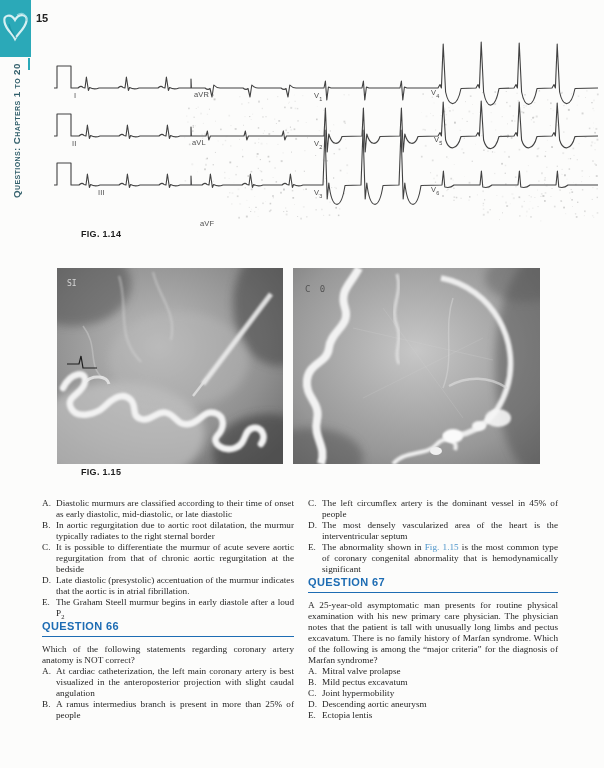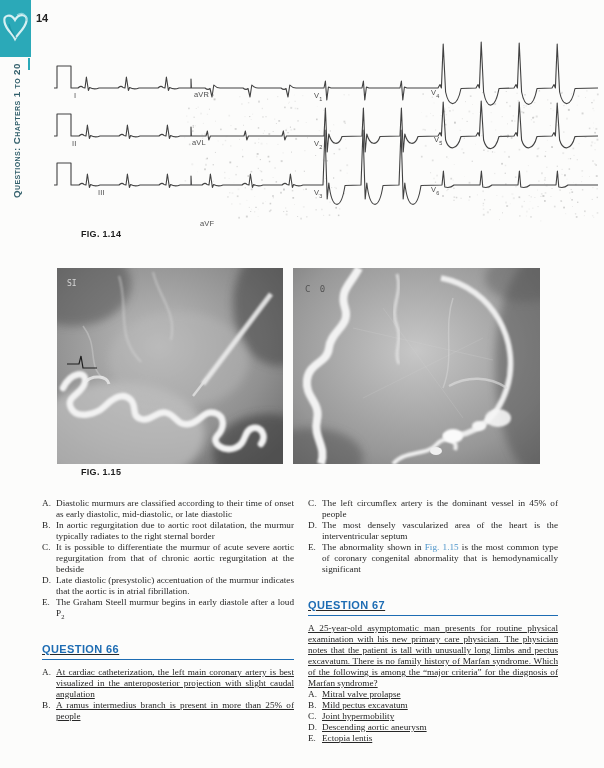--- a/index.html
+++ b/index.html
@@ -28,41 +28,41 @@
   .angio-left{left:57px;width:202px;}
   .angio-right{left:293px;width:244px;}
 
   
   .col{position:absolute;top:498px;width:252px;font-size:9.2px;line-height:11px;}
   .col-left{left:42px;}
   .col-right{left:308px;width:250px;}
   .opt{position:relative;padding-left:14px;text-align:justify;}
   .opt .letter{position:absolute;left:0;top:0;}
   sub{font-size:6.5px;line-height:0;}
-  .question{margin-top:24px;text-decoration:underline;}
+  .question{margin-top:1px;}
   .q-head{font:700 11px/13px "Liberation Sans",sans-serif;color:#1d6cb3;letter-spacing:.4px;
     border-bottom:1.6px solid #1d6cb3;padding-bottom:3px;margin-bottom:7px;}
   .stem{margin:0;text-align:justify;}
   .fig-link{color:#4d94ca;cursor:pointer;}
 </style>
 </head>
 <body>
 
 <div class="page">
 
   <div class="corner-box">
     <svg width="31" height="57" viewBox="0 0 31 57">
       <path d="M15,20 C11,13 3,15 4.5,22 C6,30 12,33 15,39 C18,33 25,29 26.5,21 C28,14 19,13 15,20 Z" fill="none" stroke="#dff3f5" stroke-width="2.2" opacity="0.95"></path>
       <path d="M17,15 C23,11 28,16 26.5,21" fill="none" stroke="#9fdde4" stroke-width="1.2" opacity="0.8"></path>
       <path d="M9,24 C10,31 14,34 16,38" fill="none" stroke="#178a99" stroke-width="1.4" opacity="0.6"></path>
     </svg>
   </div>
   <div class="corner-tick"></div>
   <div class="side-label">Questions: Chapters 1 to 20</div>
-  <div class="page-number">14</div>
+  <div class="page-number">15</div>
 
   <div class="ecg-wrap">
     <svg id="ecg-svg" width="548" height="192">
         <path d="M2 52 L5 52 L5 30 L19 30 L19 52 L26 52 Q29 49 31 51.5 L33 52 L34.4 41 L36.4 54.5 L37.6 51.5 Q42 54 47 52 L66 52 Q69 49 71 51.5 L73 52 L74.4 41 L76.4 54.5 L77.6 51.5 Q82 54 87 52 L106 52 Q109 49 111 51.5 L113 52 L114.4 41 L116.4 54.5 L117.6 51.5 Q122 54 127 52 L139 52 L139 43 L139.4 52 L153 52 Q156 54.5 158 52.5 L160 61 L161.8 49 Q165 52.5 169 52 L191 52 Q194 54.5 196 52.5 L198 61 L199.8 49 Q203 52.5 207 52 L229 52 Q232 54.5 234 52.5 L236 61 L237.8 49 Q241 52.5 245 52 L272 52 L273.4 45 L274.8 64 L276.4 51 L279 52 L310 52 L311.4 45 L312.8 64 L314.4 51 L317 52 L348 52 L349.4 45 L350.8 64 L352.4 51 L355 52 L386 52 L388 48.5 L389.4 52 L391.2 8 L393.6 56 C397 72 405 72 409 52.5 L424 52 L426 48.5 L427.4 52 L429.2 6 L431.6 56 C435 74 443 74 447 52.5 L462 52 L464 48.5 L465.4 52 L467.2 7 L469.6 56 C473 73 481 73 485 52.5 L500 52 L502 48.5 L503.4 52 L505.2 8 L507.6 56 C511 72 519 72 523 52.5 L546 52" fill="none" stroke="#2e2e2e" stroke-width="1.1" stroke-linejoin="round" opacity="0.9"></path>
         <path d="M2 100 L5 100 L5 78 L19 78 L19 100 L27 100 Q30 97 32 99.5 L34 100 L35.4 89 L37.4 102.5 L38.6 99.5 Q43 102 48 100 L67 100 Q70 97 72 99.5 L74 100 L75.4 89 L77.4 102.5 L78.6 99.5 Q83 102 88 100 L107 100 Q110 97 112 99.5 L114 100 L115.4 89 L117.4 102.5 L118.6 99.5 Q123 102 128 100 L139 100 L139 91 L139.4 100 L154 100 L155.4 95 L156.8 104 L158.4 100 L192 100 L193.4 95 L194.8 104 L196.4 100 L230 100 L231.4 95 L232.8 104 L234.4 100 L272 100 L273.4 72 L275.2 116 L276.8 98 C280 110 287 110 290 100.5 L310 100 L311.4 72 L313.2 116 L314.8 98 C318 110 325 110 328 100.5 L348 100 L349.4 72 L351.2 116 L352.8 98 C356 110 363 110 366 100.5 L386 100 L388 96.5 L389.4 100 L391.2 66 L393.6 104 C397 115 405 115 409 100.5 L424 100 L426 96.5 L427.4 100 L429.2 65 L431.6 104 C435 116 443 116 447 100.5 L462 100 L464 96.5 L465.4 100 L467.2 66 L469.6 104 C473 115 481 115 485 100.5 L500 100 L502 96.5 L503.4 100 L505.2 67 L507.6 104 C511 115 519 115 523 100.5 L546 100" fill="none" stroke="#2e2e2e" stroke-width="1.1" stroke-linejoin="round" opacity="0.9"></path>
         <path d="M2 149 L5 149 L5 127 L19 127 L19 149 L27 149 Q30 146 32 148.5 L34 149 L35.4 138 L37.4 151.5 L38.6 148.5 Q43 151 48 149 L67 149 Q70 146 72 148.5 L74 149 L75.4 138 L77.4 151.5 L78.6 148.5 Q83 151 88 149 L107 149 Q110 146 112 148.5 L114 149 L115.4 138 L117.4 151.5 L118.6 148.5 Q123 151 128 149 L139 149 L139 140 L139.4 149 L150 149 Q153 146 155 148.5 L157 149 L158.4 138 L160.4 151.5 L161.6 148.5 Q166 151 171 149 L190 149 Q193 146 195 148.5 L197 149 L198.4 138 L200.4 151.5 L201.6 148.5 Q206 151 211 149 L230 149 Q233 146 235 148.5 L237 149 L238.4 138 L240.4 151.5 L241.6 148.5 Q246 151 251 149 L271 149 L273 94 L275.2 163 L276.8 147 C280 175 289 175 293 149.5 L309 149 L311 94 L313.2 163 L314.8 147 C318 175 327 175 331 149.5 L347 149 L349 94 L351.2 163 L352.8 147 C356 175 365 175 369 149.5 L390 149 L391.4 135 L392.8 151 Q398 152.5 402 149 L428 149 L429.4 135 L430.8 151 Q436 152.5 440 149 L466 149 L467.4 135 L468.8 151 Q474 152.5 478 149 L504 149 L505.4 135 L506.8 151 Q512 152.5 516 149 L546 149" fill="none" stroke="#2e2e2e" stroke-width="1.1" stroke-linejoin="round" opacity="0.9"></path>
         <rect x="214.4" y="107.3" width="0.9" height="0.9" fill="#777" opacity="0.13"></rect>
         <rect x="206.5" y="102.6" width="0.8" height="0.8" fill="#777" opacity="0.32"></rect>
         <rect x="231.0" y="94.2" width="1.1" height="1.1" fill="#777" opacity="0.29"></rect>
         <rect x="242.5" y="64.7" width="1.3" height="1.3" fill="#777" opacity="0.13"></rect>
@@ -619,20 +619,21 @@
 
   <div class="col col-left">
     <div class="opt"><span class="letter">A.</span><span>Diastolic murmurs are classified according to their time of onset as early diastolic, mid-diastolic, or late diastolic</span></div>
     <div class="opt"><span class="letter">B.</span><span>In aortic regurgitation due to aortic root dilatation, the murmur typically radiates to the right sternal border</span></div>
     <div class="opt"><span class="letter">C.</span><span>It is possible to differentiate the murmur of acute severe aortic regurgitation from that of chronic aortic regurgitation at the bedside</span></div>
     <div class="opt"><span class="letter">D.</span><span>Late diastolic (presystolic) accentuation of the murmur indicates that the aortic is in atrial fibrillation.</span></div>
     <div class="opt"><span class="letter">E.</span><span>The Graham Steell murmur begins in early diastole after a loud P</span><sub>2</sub></div>
 
     <div class="question">
       <div class="q-head">QUESTION 66</div>
+      <p class="stem">Which of the following statements regarding coronary artery anatomy is NOT correct?</p>
       <div class="opt"><span class="letter">A.</span><span>At cardiac catheterization, the left main coronary artery is best visualized in the anteroposterior projection with slight caudal angulation</span></div>
       <div class="opt"><span class="letter">B.</span><span>A ramus intermedius branch is present in more than 25% of people</span></div>
     </div>
   </div>
 
   <div class="col col-right">
     <div class="opt"><span class="letter">C.</span><span>The left circumflex artery is the dominant vessel in 45% of people</span></div>
     <div class="opt"><span class="letter">D.</span><span>The most densely vascularized area of the heart is the interventricular septum</span></div>
     <div class="opt"><span class="letter">E.</span><span>The abnormality shown in </span><span class="fig-link">Fig. 1.15</span><span> is the most common type of coronary congenital abnormality that is hemodynamically significant</span></div>
 

